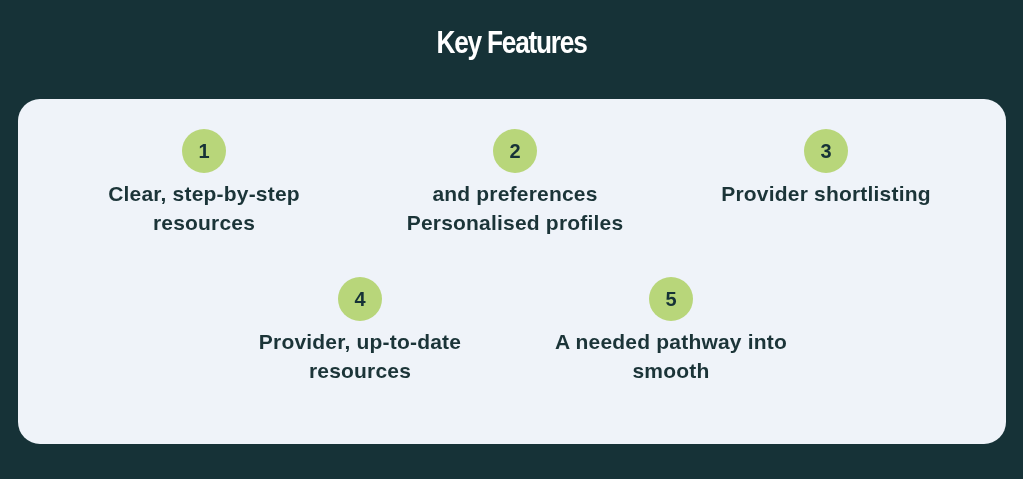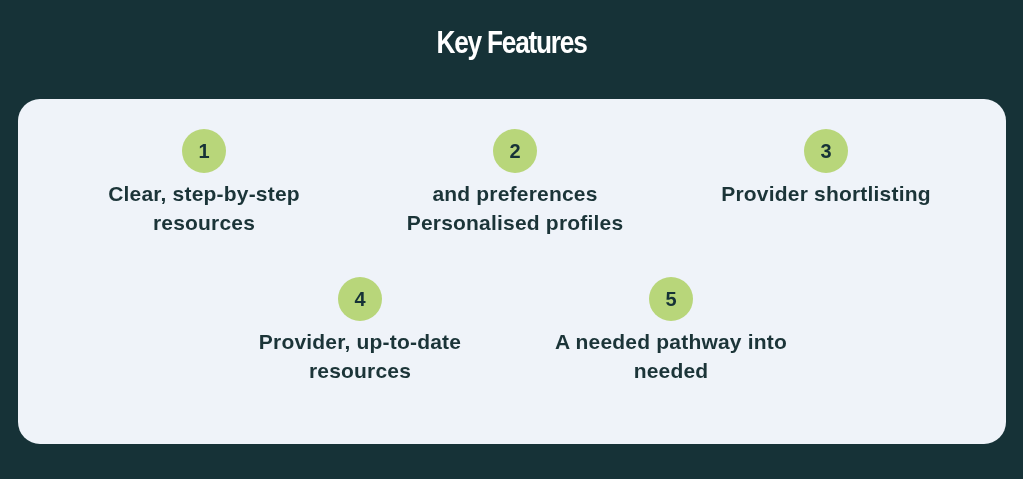--- a/index.html
+++ b/index.html
@@ -90,15 +90,15 @@
   <div class="label">
     <div>Provider, up-to-date</div>
     <div>resources</div>
   </div>
 </div>
 
 <div class="feature" style="left:531px; top:277px; width:280px;">
   <div class="badge">5</div>
   <div class="label">
     <div>A needed pathway into</div>
-    <div>needed</div>
+    <div>smooth</div>
   </div>
 </div>
 
 </body></html>

